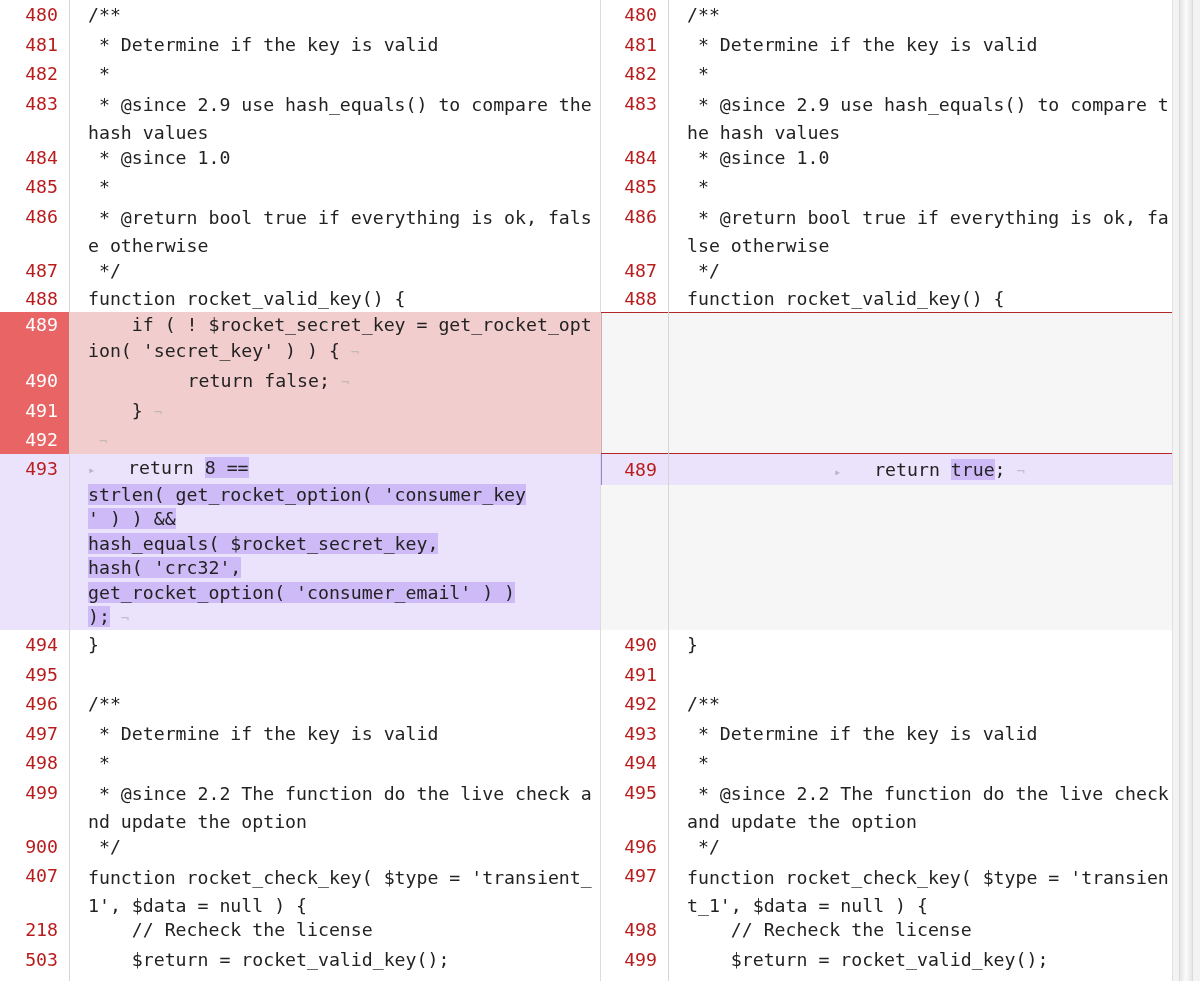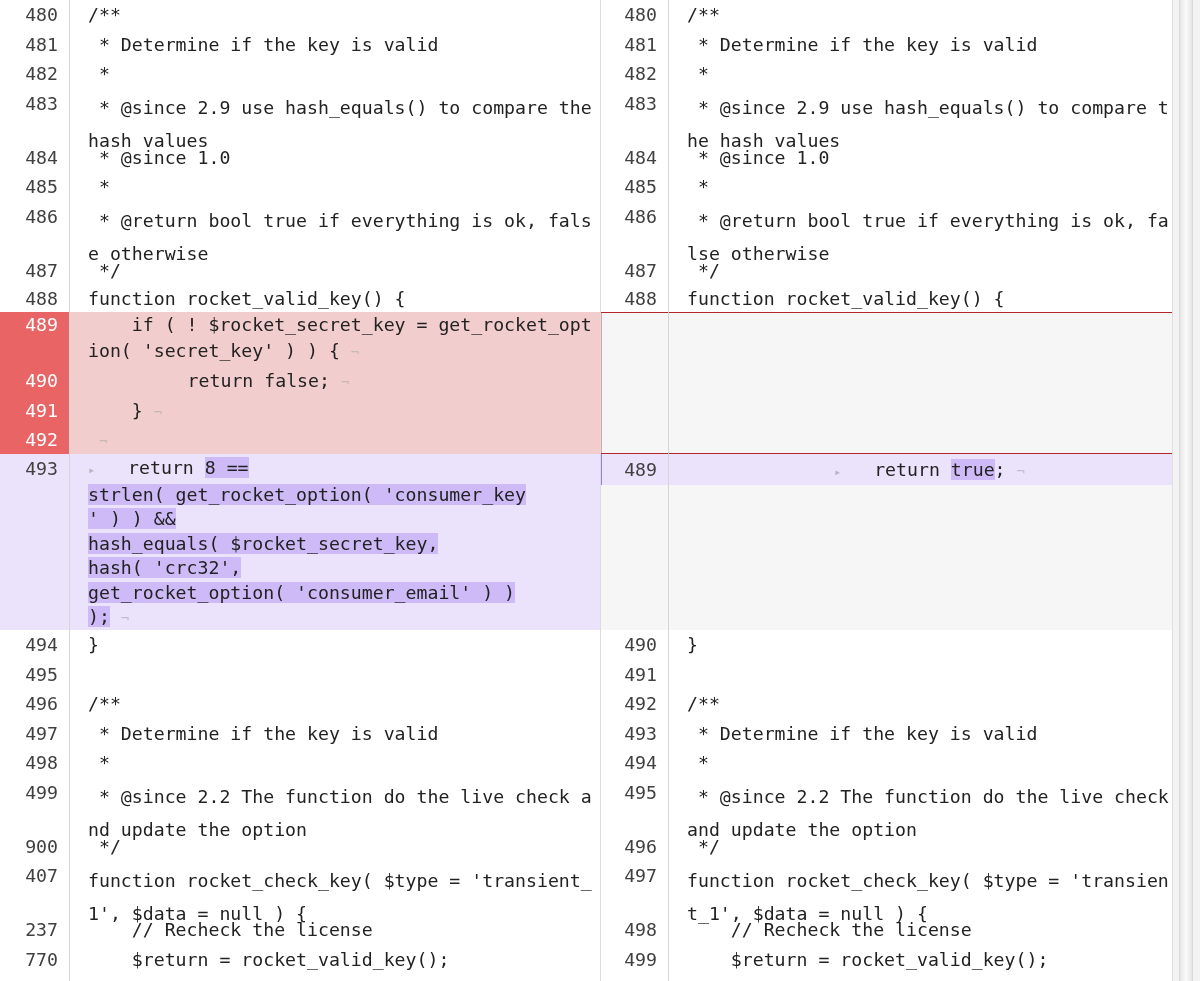--- a/index.html
+++ b/index.html
@@ -3,24 +3,24 @@
 <meta charset="utf-8">
 <style>
   html, body { margin:0; padding:0; background:#ffffff; }
   body { width:1200px; height:981px; overflow:hidden; position:relative;
          font-family:"DejaVu Sans Mono","Liberation Mono",monospace; font-size:18.2px; color:#222; }
   .pane { position:absolute; top:0; height:981px; overflow:hidden; background:#fff; }
   .pane.left { left:0; width:600px; }
   .pane.right { left:600px; width:572px; border-left:1px solid #dcdcdc; box-sizing:border-box; }
   .gutter-line { position:absolute; top:0; bottom:0; width:1px; background:#d6d6d6; z-index:3; }
   .row { position:relative; display:flex; }
-  .ln { flex:0 0 auto; text-align:right; color:#404040; box-sizing:border-box; padding-right:12px; }
+  .ln { flex:0 0 auto; text-align:right; color:#b91c1c; box-sizing:border-box; padding-right:12px; }
   .left .ln { width:70px; }
   .right .ln { width:68px; }
-  .code { flex:1 1 auto; white-space:pre-wrap; word-break:break-all; padding-left:18px; box-sizing:border-box; line-height:33px; }
+  .code { flex:1 1 auto; white-space:pre-wrap; word-break:break-all; padding-left:18px; box-sizing:border-box; line-height:28px; }
   .row .ln { line-height:24.5px; padding-top:0; }
   .row.single { height:29.5px; }
   .row.single .ln, .row.single .code { line-height:29.5px; }
   .row.wrap2 { height:54px;justify-content:center; }
   .row.wrap2 .ln { line-height:29.5px; }
   .row.wrap2 .code { padding-top:2.5px; }
   .del { background:#f2cdcd; }
   .del .ln { background:#e96465; color:#fff; }
   .ins { background:#ebe3fb; }
   .hl { background:#cdbaf7; }
@@ -133,25 +133,25 @@
     </div>
   <div class="row single">
       <span class="ln">900</span>
       <span class="code"> */</span>
     </div>
   <div class="row wrap2">
       <span class="ln">407</span>
       <span class="code">function rocket_check_key( $type = 'transient_1', $data = null ) {</span>
     </div>
   <div class="row single">
-      <span class="ln">237</span>
+      <span class="ln">218</span>
       <span class="code">    // Recheck the license</span>
     </div>
   <div class="row single">
-      <span class="ln">770</span>
+      <span class="ln">503</span>
       <span class="code">    $return = rocket_valid_key();</span>
     </div>
 </div>
 
 <div class="pane right">
   <div class="gutter-line" style="left:67px;"></div>
 
   <div class="row single">
       <span class="ln">480</span>
       <span class="code">/**</span>

